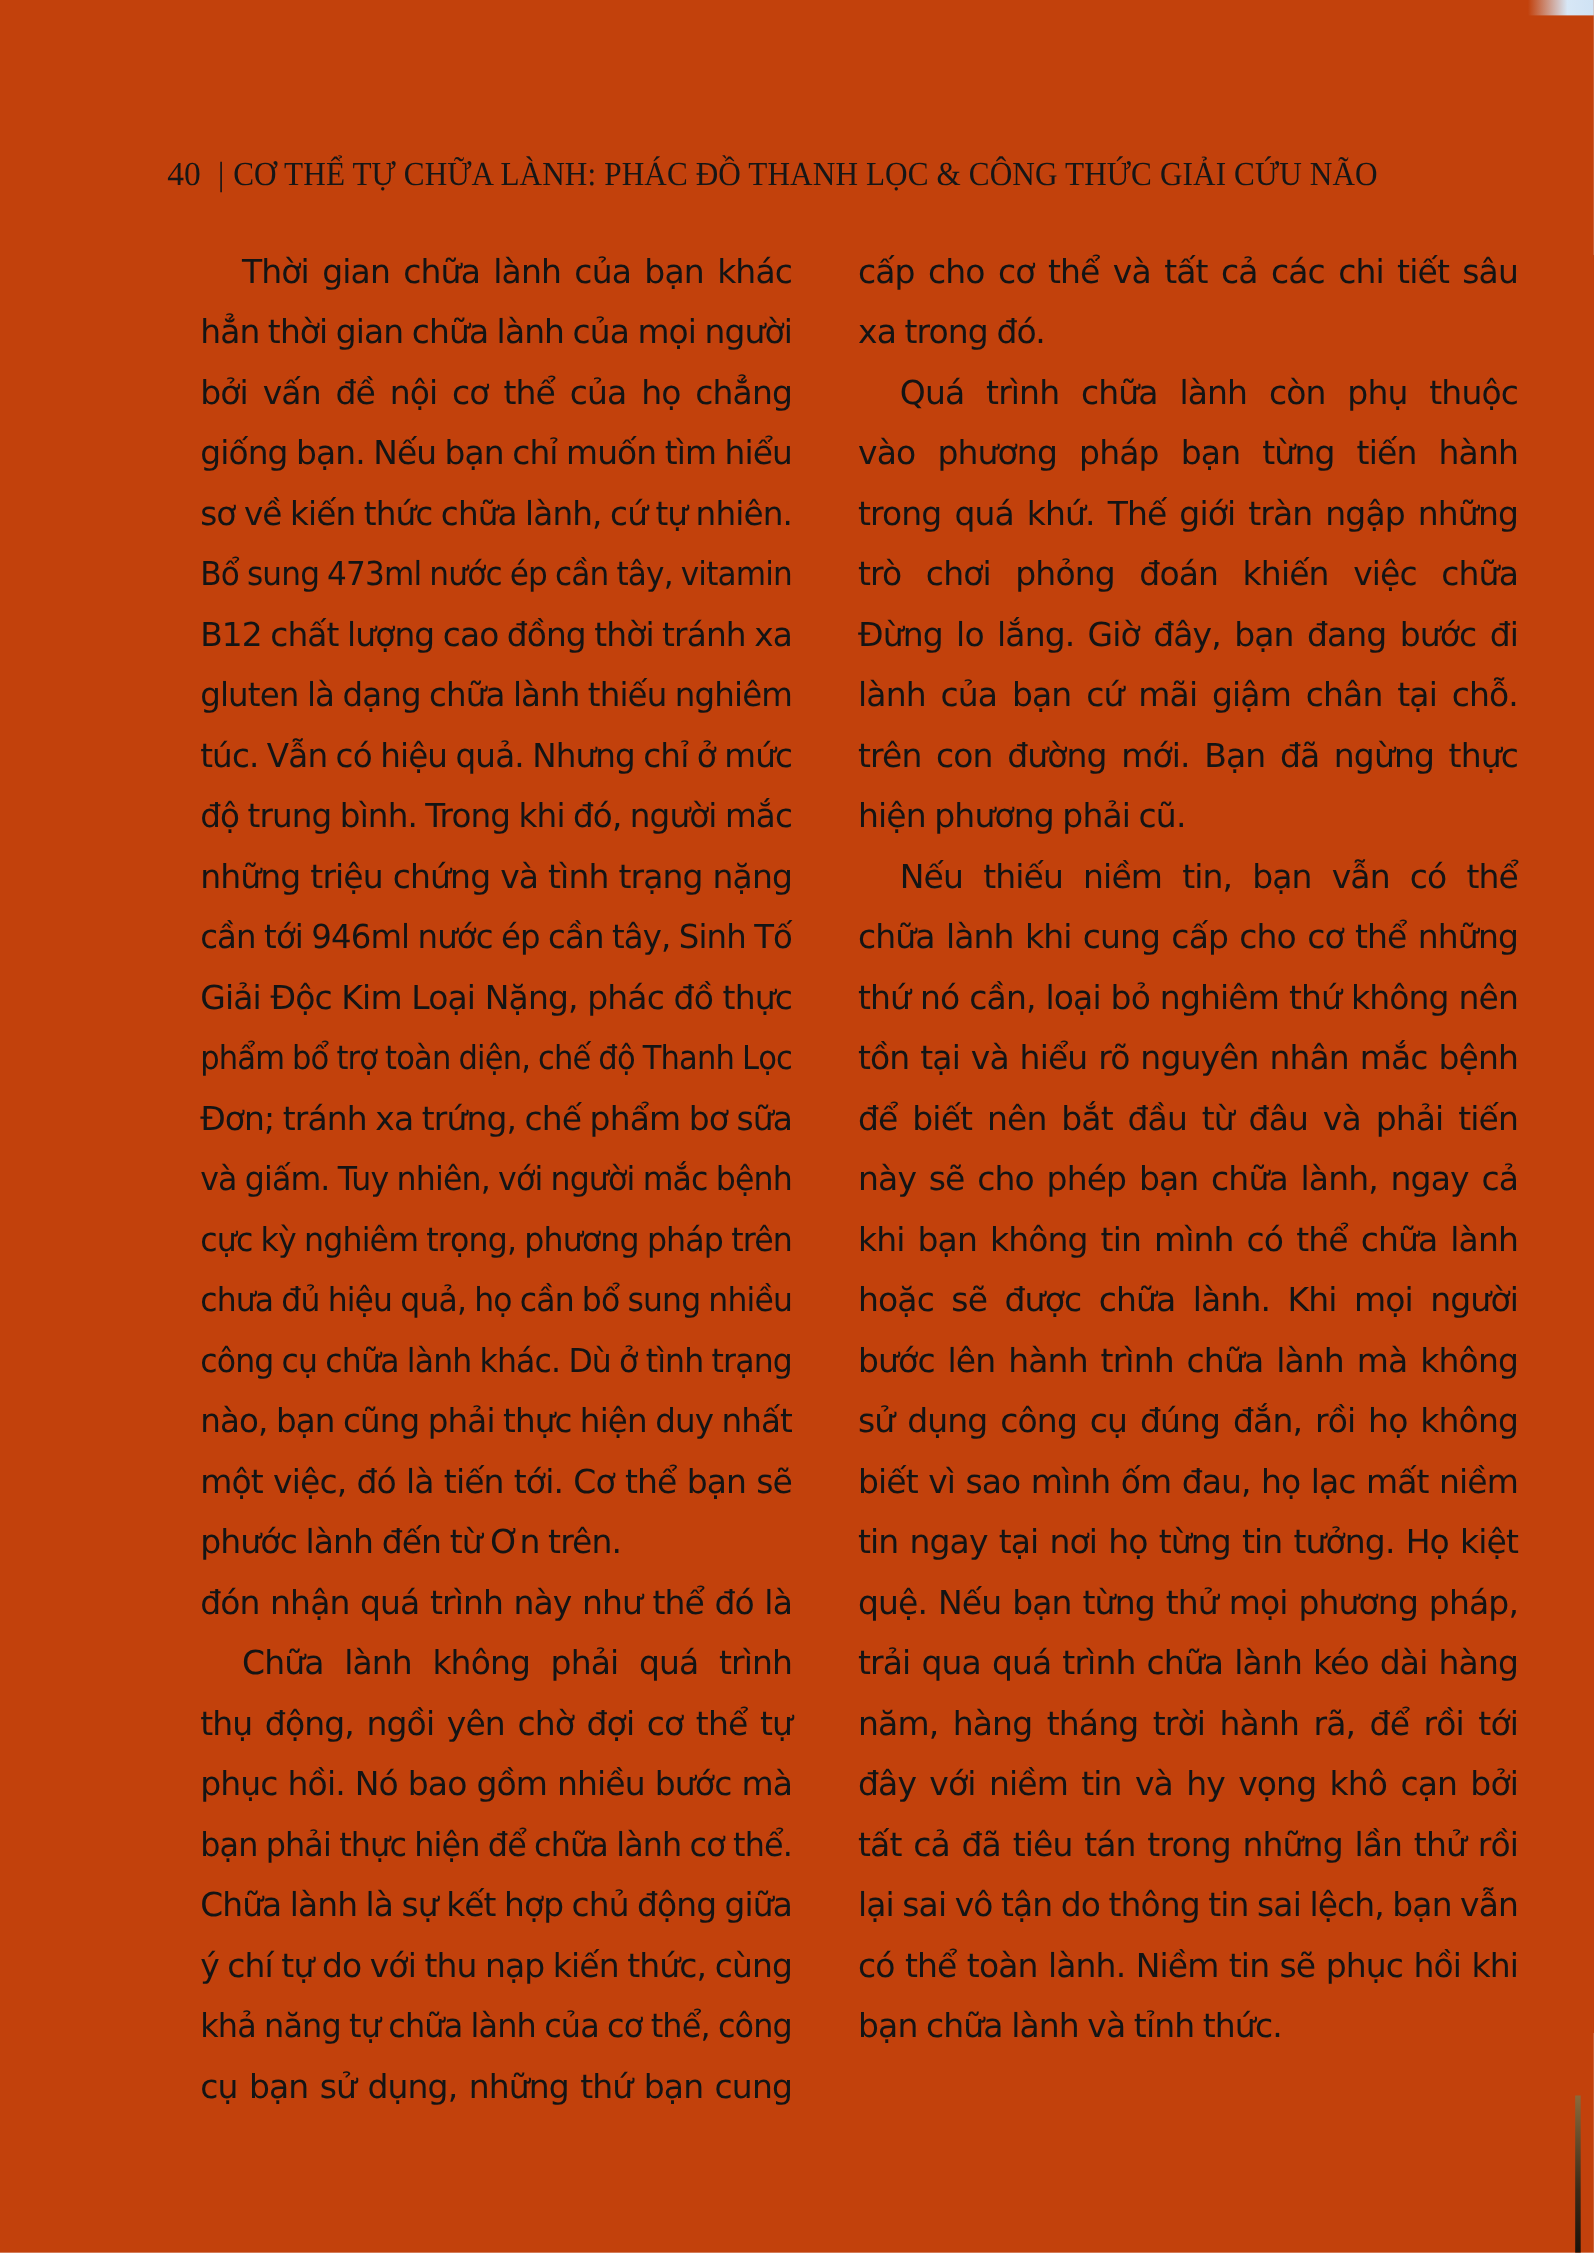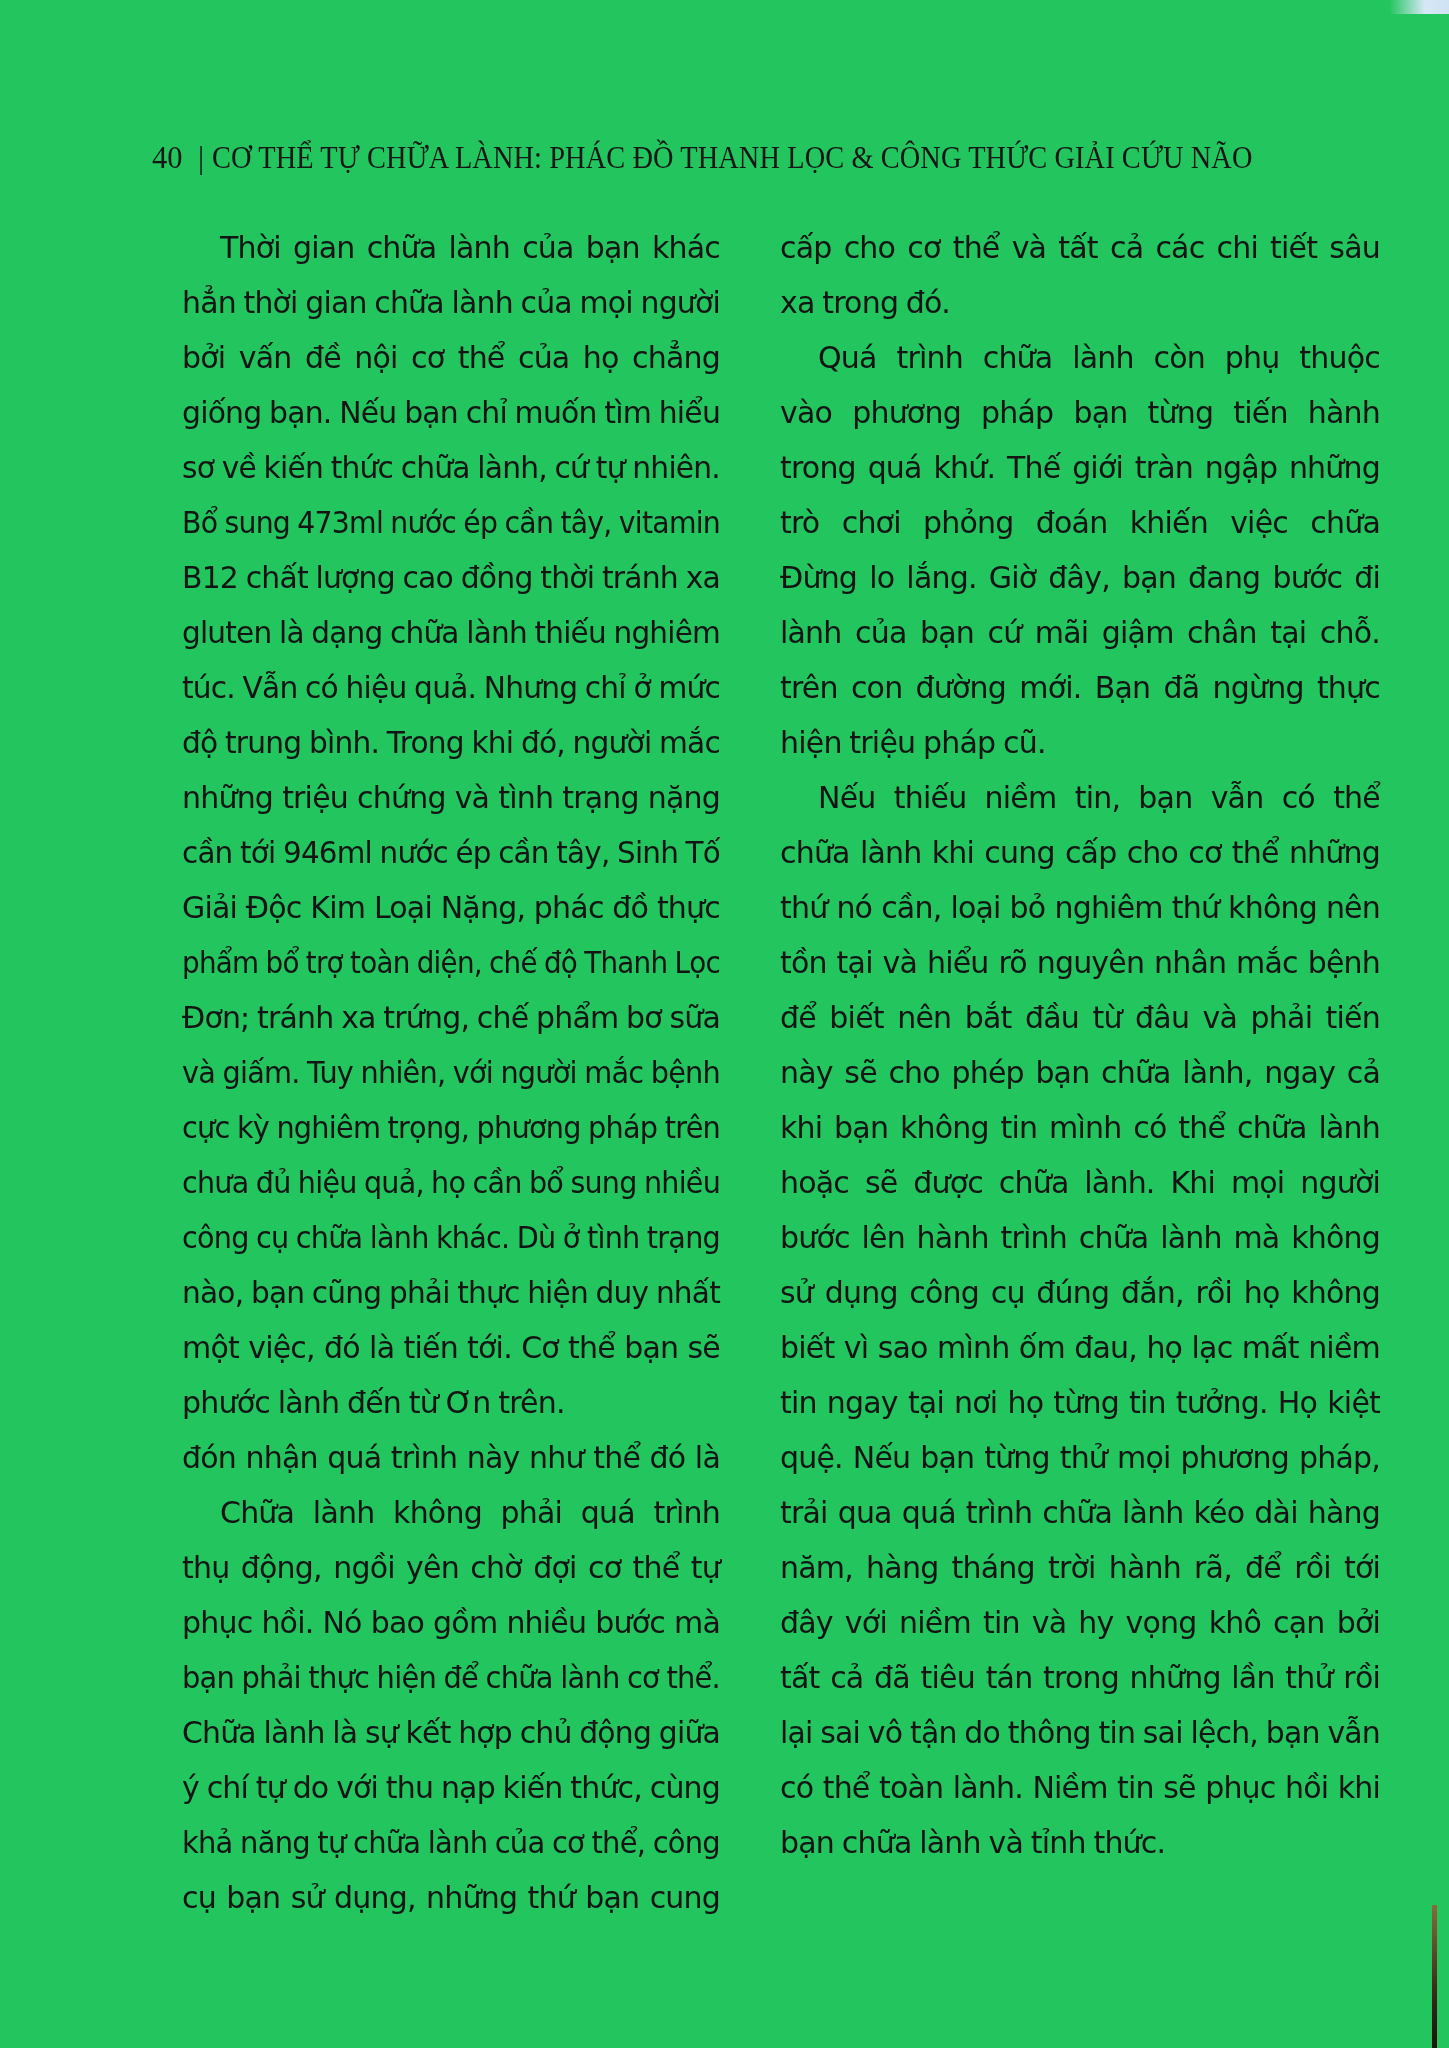--- a/index.html
+++ b/index.html
@@ -12,21 +12,21 @@
       background: #ffffff;
       position: relative;
       overflow: hidden;
       font-family: "DejaVu Sans", sans-serif;
       color: #141414;
     }
     .page {
       position: absolute;
       left: 0; top: 0;
       width: 1449px; height: 2048px;
-      background: #22c55e;
+      background: #c2410c;
     }
     .corner-tint {
       position: absolute;
       right: 0; top: 0;
       width: 60px; height: 14px;
       background: linear-gradient(90deg, rgba(210,228,245,0) 0%, #d7e7f6 60%, #cfe2f4 100%);
     }
     .edge-mark {
       position: absolute;
       left: 1432px;
@@ -129,21 +129,21 @@
   <div class="col col-right" id="col-right">
       <div class="line">cấp cho cơ thể và tất cả các chi tiết sâu</div>
       <div class="line last">xa trong đó.</div>
       <div class="line indent">Quá trình chữa lành còn phụ thuộc</div>
       <div class="line">vào phương pháp bạn từng tiến hành</div>
       <div class="line">trong quá khứ. Thế giới tràn ngập những</div>
       <div class="line">trò chơi phỏng đoán khiến việc chữa</div>
       <div class="line">Đừng lo lắng. Giờ đây, bạn đang bước đi</div>
       <div class="line">lành của bạn cứ mãi giậm chân tại chỗ.</div>
       <div class="line">trên con đường mới. Bạn đã ngừng thực</div>
-      <div class="line last">hiện triệu pháp cũ.</div>
+      <div class="line last">hiện phương phải cũ.</div>
       <div class="line indent">Nếu thiếu niềm tin, bạn vẫn có thể</div>
       <div class="line">chữa lành khi cung cấp cho cơ thể những</div>
       <div class="line">thứ nó cần, loại bỏ nghiêm thứ không nên</div>
       <div class="line">tồn tại và hiểu rõ nguyên nhân mắc bệnh</div>
       <div class="line">để biết nên bắt đầu từ đâu và phải tiến</div>
       <div class="line">này sẽ cho phép bạn chữa lành, ngay cả</div>
       <div class="line">khi bạn không tin mình có thể chữa lành</div>
       <div class="line">hoặc sẽ được chữa lành. Khi mọi người</div>
       <div class="line">bước lên hành trình chữa lành mà không</div>
       <div class="line">sử dụng công cụ đúng đắn, rồi họ không</div>

